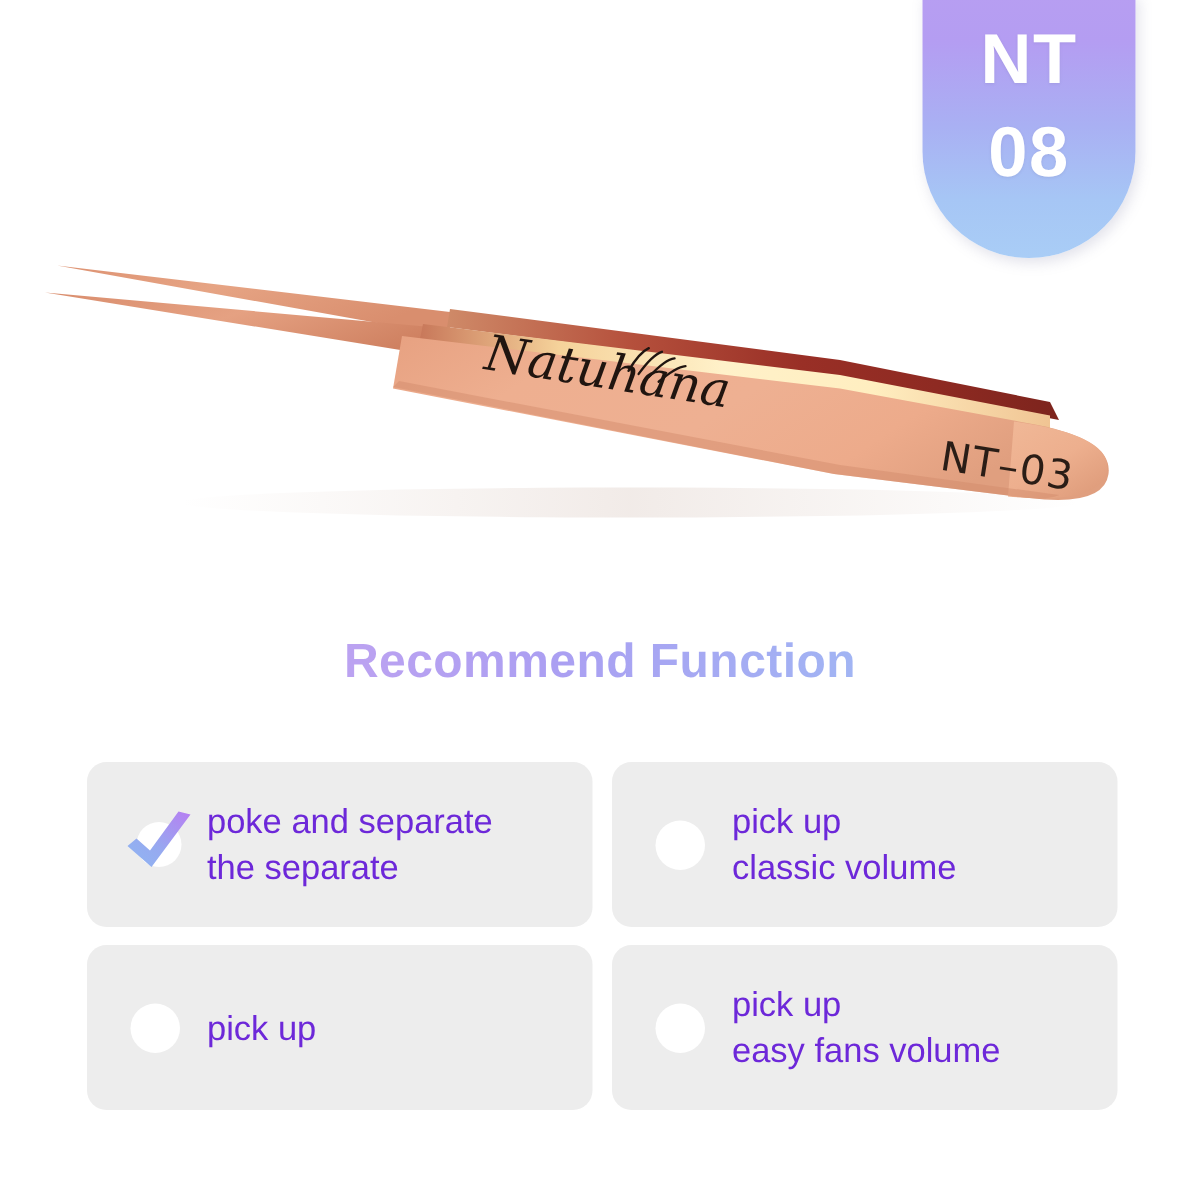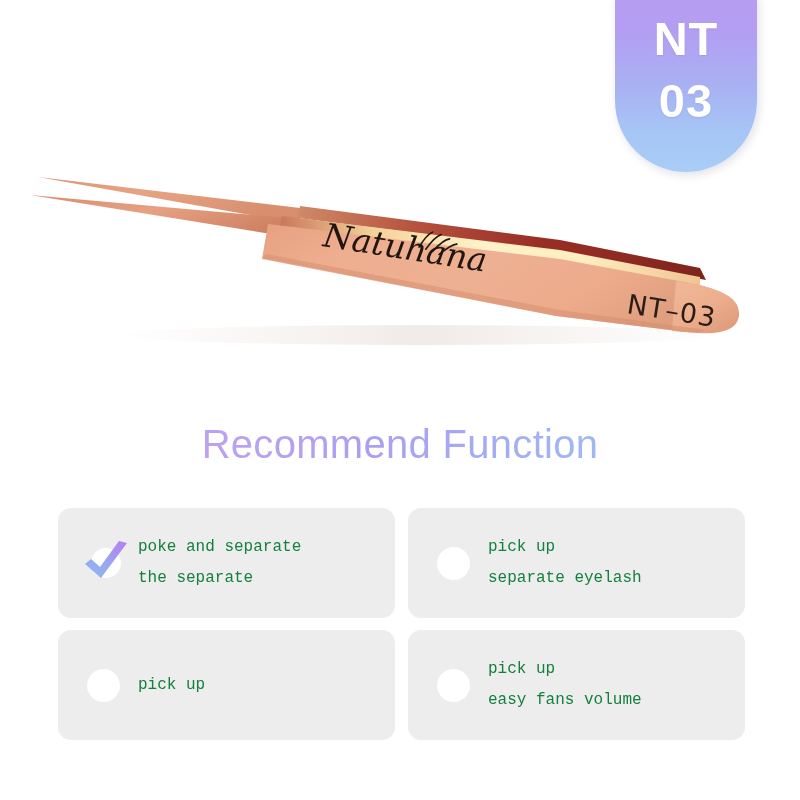--- a/index.html
+++ b/index.html
@@ -52,22 +52,22 @@
   }
   .product svg { display: block; }
 
   
   .section-title {
     position: absolute;
     left: 0;
     top: 422px;
     width: 800px;
     text-align: center;
-    font-size: 40px;
-    font-weight: normal;
+    font-size: 32px;
+    font-weight: bold;
     letter-spacing: 0.3px;
     background: linear-gradient(90deg,
         #b9a6f2 0%,
         #b7a4f2 14%,
         #bba2f1 30%,
         #ab9ff2 46%,
         #a4acf3 62%,
         #9fbdf4 80%,
         #a3c4f4 100%);
     -webkit-background-clip: text;
@@ -126,33 +126,33 @@
     height: 30px;
     border-radius: 50%;
     background: #ffffff;
   }
   .check-wrap svg {
     position: absolute;
     left: 0;
     top: 0;
   }
   .card-text {
-    font-size: 16px;
+    font-size: 23px;
     line-height: 31px;
-    color: #15803d;
-    font-family: Liberation Mono, monospace;
+    color: #6d28d9;
+    font-family: Liberation Sans, sans-serif;
   }
   .card-text .l { display: block; white-space: nowrap; }
 </style>
 </head>
 <body>
 
 <div class="badge">
   <span class="badge-line">NT</span>
-  <span class="badge-line">03</span>
+  <span class="badge-line">08</span>
 </div>
 
 <div class="product">
   <svg width="800" height="290" viewBox="0 0 800 290" xmlns="http://www.w3.org/2000/svg">
     <defs>
       <linearGradient id="gBodyFace" x1="0" y1="0" x2="1" y2="0.35">
         <stop offset="0%" stop-color="#e7a181"></stop>
         <stop offset="25%" stop-color="#eeaf90"></stop>
         <stop offset="55%" stop-color="#eeb092"></stop>
         <stop offset="80%" stop-color="#edab8b"></stop>
@@ -260,21 +260,21 @@
       <span class="l">the separate</span>
     </div>
   </div>
 
   <div class="card">
     <div class="marker">
       <span class="dot"></span>
     </div>
     <div class="card-text">
       <span class="l">pick up</span>
-      <span class="l">separate eyelash</span>
+      <span class="l">classic volume</span>
     </div>
   </div>
 
   <div class="card">
     <div class="marker">
       <span class="dot"></span>
     </div>
     <div class="card-text">
       <span class="l">pick up</span>
     </div>

